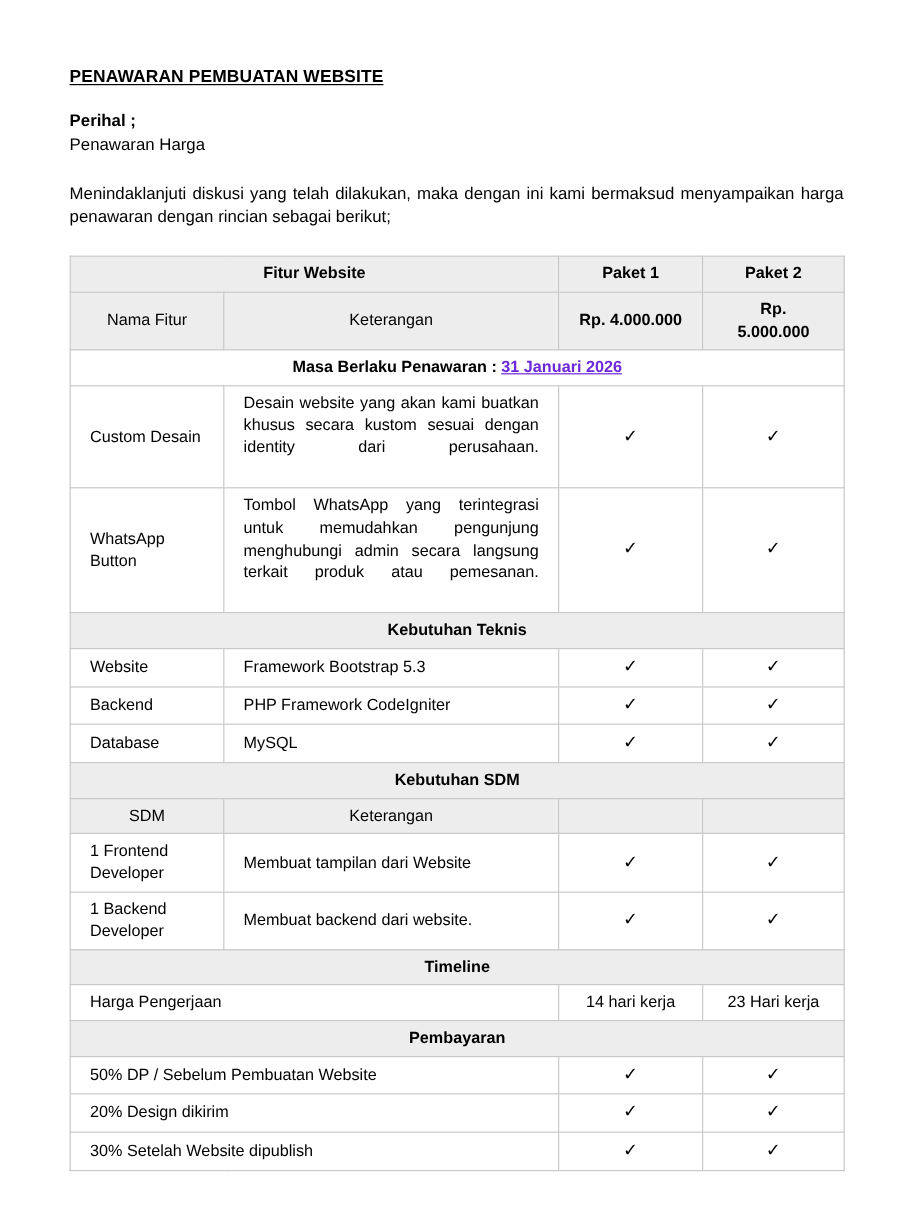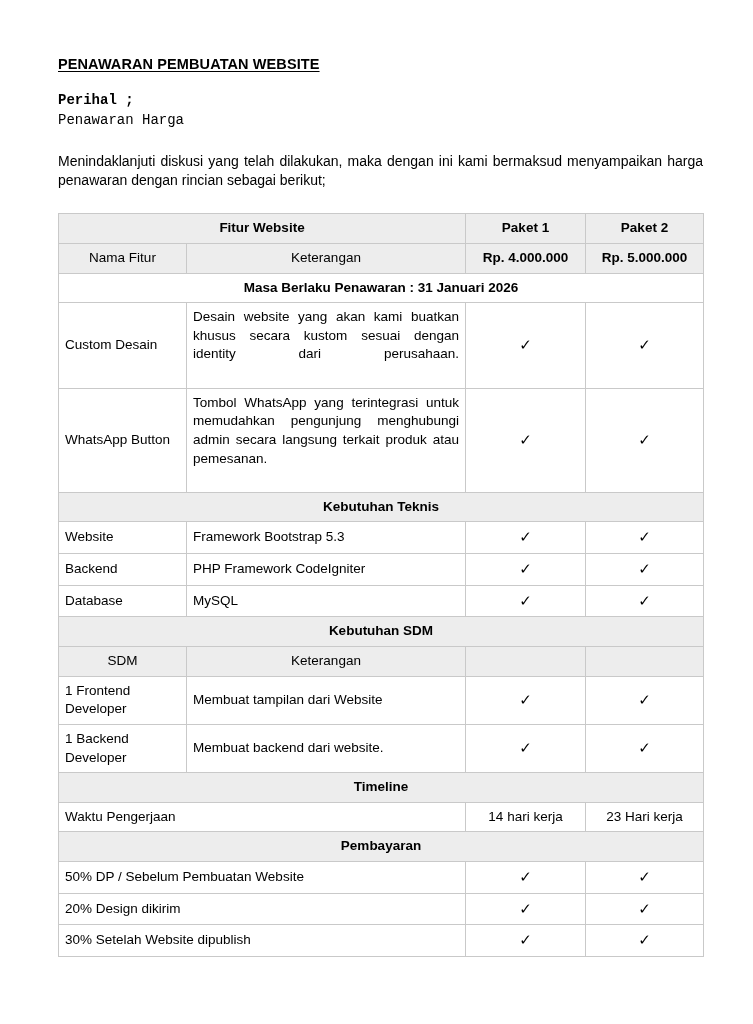--- a/index.html
+++ b/index.html
@@ -35,21 +35,20 @@
     line-height: 1.25;
   }
   .doc-ref {
     font-size: 14px;
     margin: 0;
     line-height: 1.3;
   }
 
   .subject-block {
     margin-top: 18px;
-    font-family: Liberation Mono, monospace;
   }
   .subject-label {
     font-size: 14px;
     font-weight: bold;
     margin: 0 0 2px 0;
     line-height: 1.3;
   }
   .subject-value {
     font-size: 14px;
     margin: 0;
@@ -67,38 +66,38 @@
   
   table.offer {
     margin-top: 22px;
     border-collapse: collapse;
     width: 645px;
     table-layout: fixed;
     font-size: 13.5px;
   }
   table.offer td {
     border: 1px solid #c9c9c9;
-    padding: 5px 6px;
+    padding: 5px 16px;
     vertical-align: middle;
     line-height: 1.38;
   }
 
   col.c-name   { width: 128px; }
   col.c-desc   { width: 279px; }
   col.c-pak1   { width: 120px; }
   col.c-pak2   { width: 118px; }
 
   .gray   { background: #ededed; }
   .white  { background: #ffffff; }
   .b      { font-weight: bold; }
   .center { text-align: center; }
   .left   { text-align: left; }
   .top    { vertical-align: top; }
 
-  .red { color: #000000; }
+  .red { color: #6d28d9; text-decoration: underline; }
 
   .check {
     font-size: 15px;
     line-height: 1.1;
     color: #000;
   }
 
   .sec-head {
     font-weight: bold;
     text-align: center;
@@ -213,21 +212,21 @@
         <td class="white left top">1 Backend Developer</td>
         <td class="white left top">Membuat backend dari website.</td>
         <td class="white center check top">✓</td>
         <td class="white center check top">✓</td>
       </tr>
 
       <tr>
         <td class="sec-head" colspan="4">Timeline</td>
       </tr>
       <tr>
-        <td class="white left" colspan="2">Waktu Pengerjaan</td>
+        <td class="white left" colspan="2">Harga Pengerjaan</td>
         <td class="white center">14 hari kerja</td>
         <td class="white center">23 Hari kerja</td>
       </tr>
 
       <tr>
         <td class="sec-head" colspan="4">Pembayaran</td>
       </tr>
       <tr>
         <td class="white left" colspan="2">50% DP / Sebelum Pembuatan Website</td>
         <td class="white center check">✓</td>

